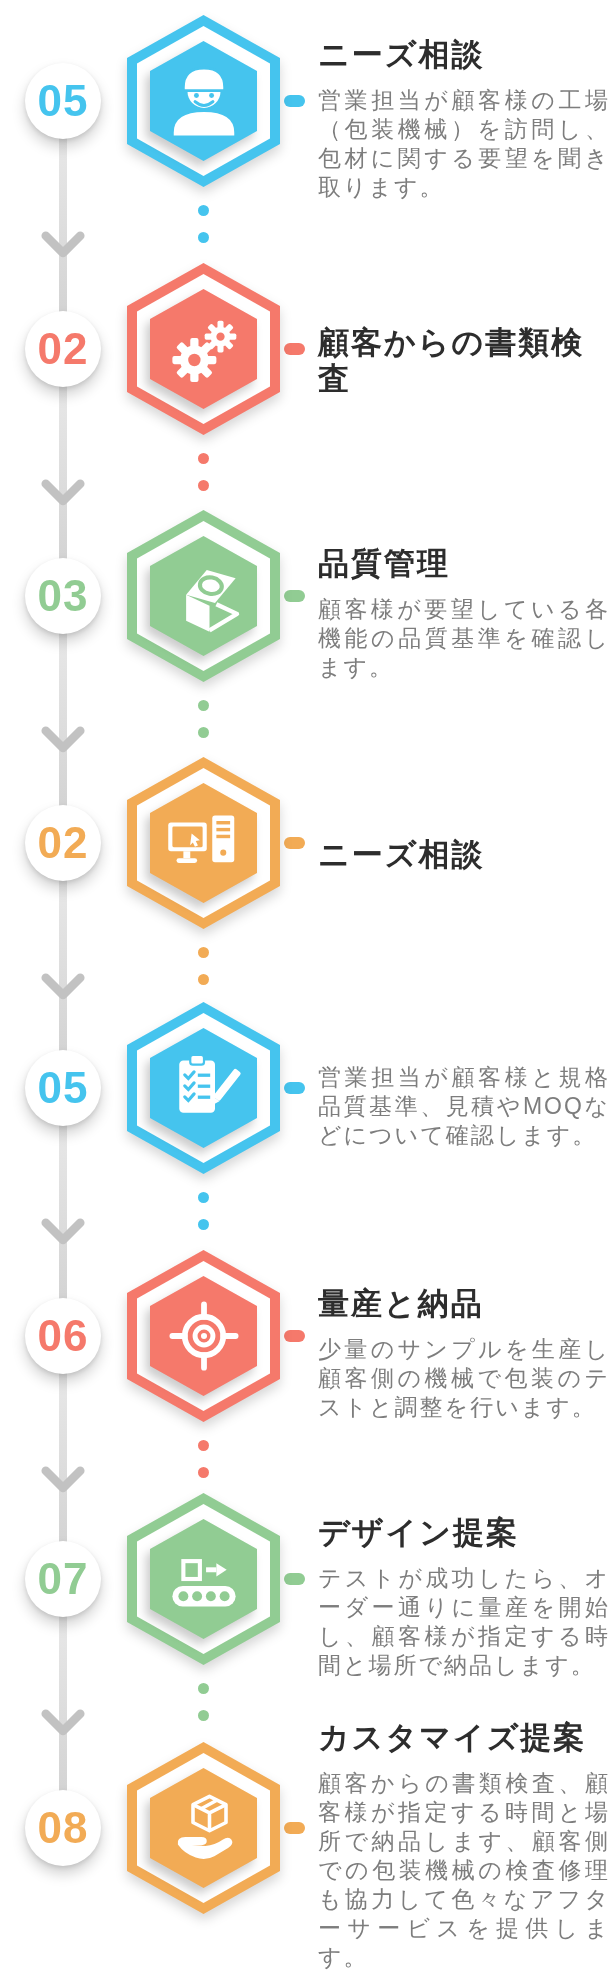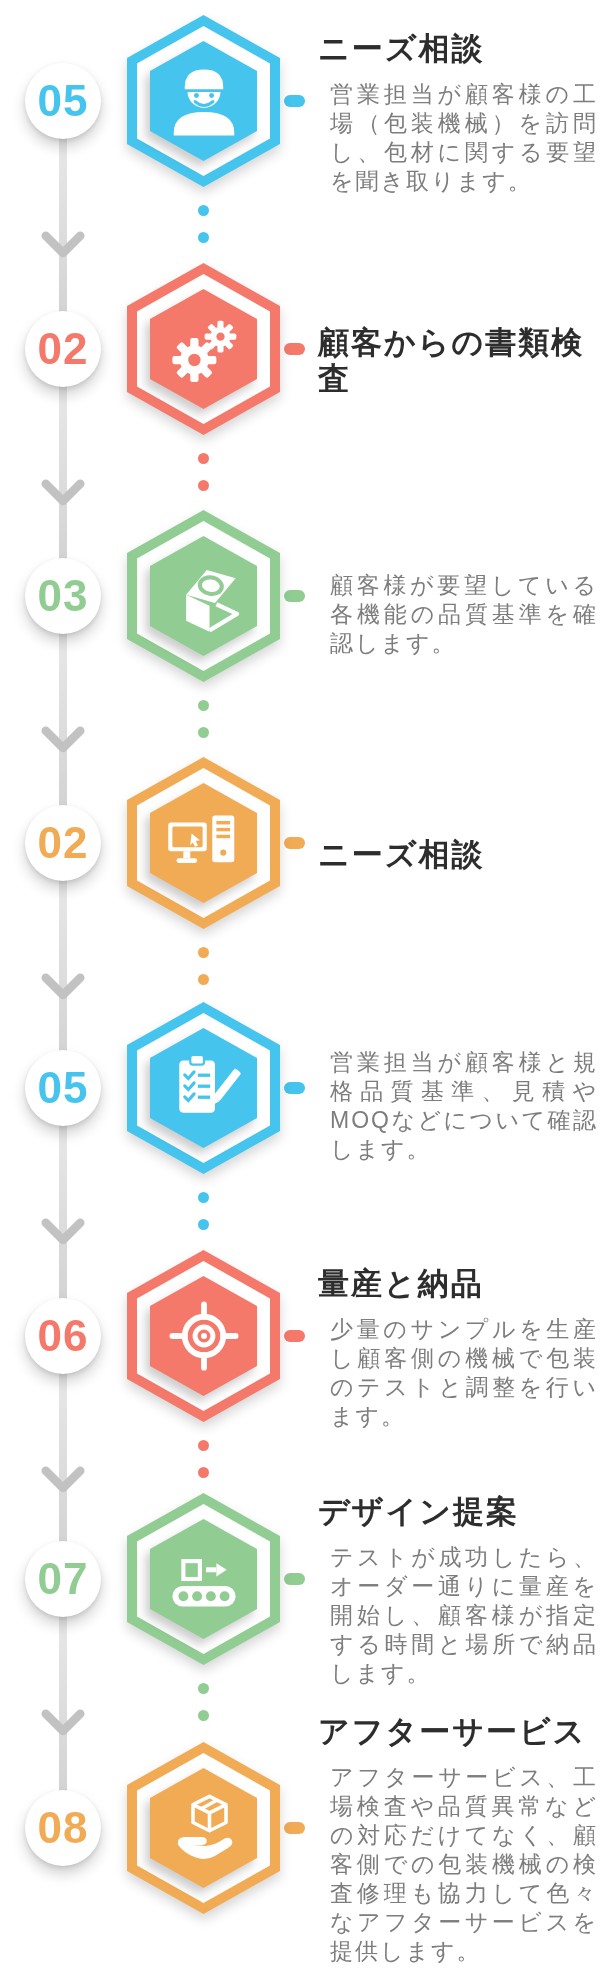--- a/index.html
+++ b/index.html
@@ -41,21 +41,21 @@
   .dot{position:absolute;left:198px;width:11px;height:11px;border-radius:50%;background:var(--c);}
   .dot.d1{top:190px;} .dot.d2{top:217px;}
 
   
   .text{position:absolute;left:318px;top:104px;width:292px;transform:translateY(-50%);}
   .title{
     font-size:31px;font-weight:bold;color:#2d2d2d;letter-spacing:2px;
     margin:0 0 13px 0;line-height:1.15;
   }
   .desc{
-    font-size:23px;color:#7d7d7d;letter-spacing:2px;line-height:29px;margin:12px;
+    font-size:23px;color:#7d7d7d;letter-spacing:2px;line-height:29px;margin:0;
     text-align:justify;
   }
 </style>
 </head>
 <body>
 
 <div class="canvas">
     <div class="step" style="--c: #45C4EE; top: 15px;">
     <div class="vline"></div>
     <div class="chevron">
@@ -171,20 +171,21 @@
               <path d="M19 31 L19 50 L36 58 L36 39 Z" fill="#fff"></path>
               <path d="M36 57 L56 45 L41 38" fill="none" stroke="#fff" stroke-width="3.2" stroke-linejoin="round"></path>
             </svg>
           </div>
       </div>
     </div>
     <div class="connector"></div>
     <div class="dot d1"></div>
     <div class="dot d2"></div>
     <div class="text">
+      <h2 class="title">品質管理</h2>
       <p class="desc">顧客様が要望している各機能の品質基準を確認します。</p>
     </div>
   </div>
     <div class="step" style="--c: #F2AB55; top: 757px;">
     <div class="vline"></div>
     <div class="chevron">
       <svg viewBox="0 0 48 30">
           <polyline points="6,5 24,23 42,5" fill="none" stroke="#c2c2c2" stroke-width="9" stroke-linecap="round" stroke-linejoin="round"></polyline>
         </svg>
     </div>
@@ -356,17 +357,17 @@
                 <path d="M24 15 L36 21 L48 15 M36 21 V34 M41 12 L30 18"></path>
               </g>
               <path d="M13 44 Q12 38.5 18.5 38.5 L30 38.5 Q34 38.5 34 41.5 Q34 44.5 30 44.5 L23 44.5 L33 45 Q40 44.5 45.5 40.5 Q50 37.5 52 40.5 Q54 43.5 49.5 46.5 L39.5 52.5 Q33 56 26 53.5 Q17.5 50.5 13 44 Z" fill="#fff"></path>
             </svg>
           </div>
       </div>
     </div>
     <div class="connector"></div>
 
     <div class="text">
-      <h2 class="title">アフターサービス</h2>
-      <p class="desc">アフターサービス、工場検査や品質異常などの対応だけてなく、顧客側での包装機械の検査修理も協力して色々なアフターサービスを提供します。</p>
+      <h2 class="title">カスタマイズ提案</h2>
+      <p class="desc">顧客からの書類検査、顧客様が指定する時間と場所で納品します、顧客側での包装機械の検査修理も協力して色々なアフターサービスを提供します。</p>
     </div>
   </div>
   </div>
 
 </body></html>

